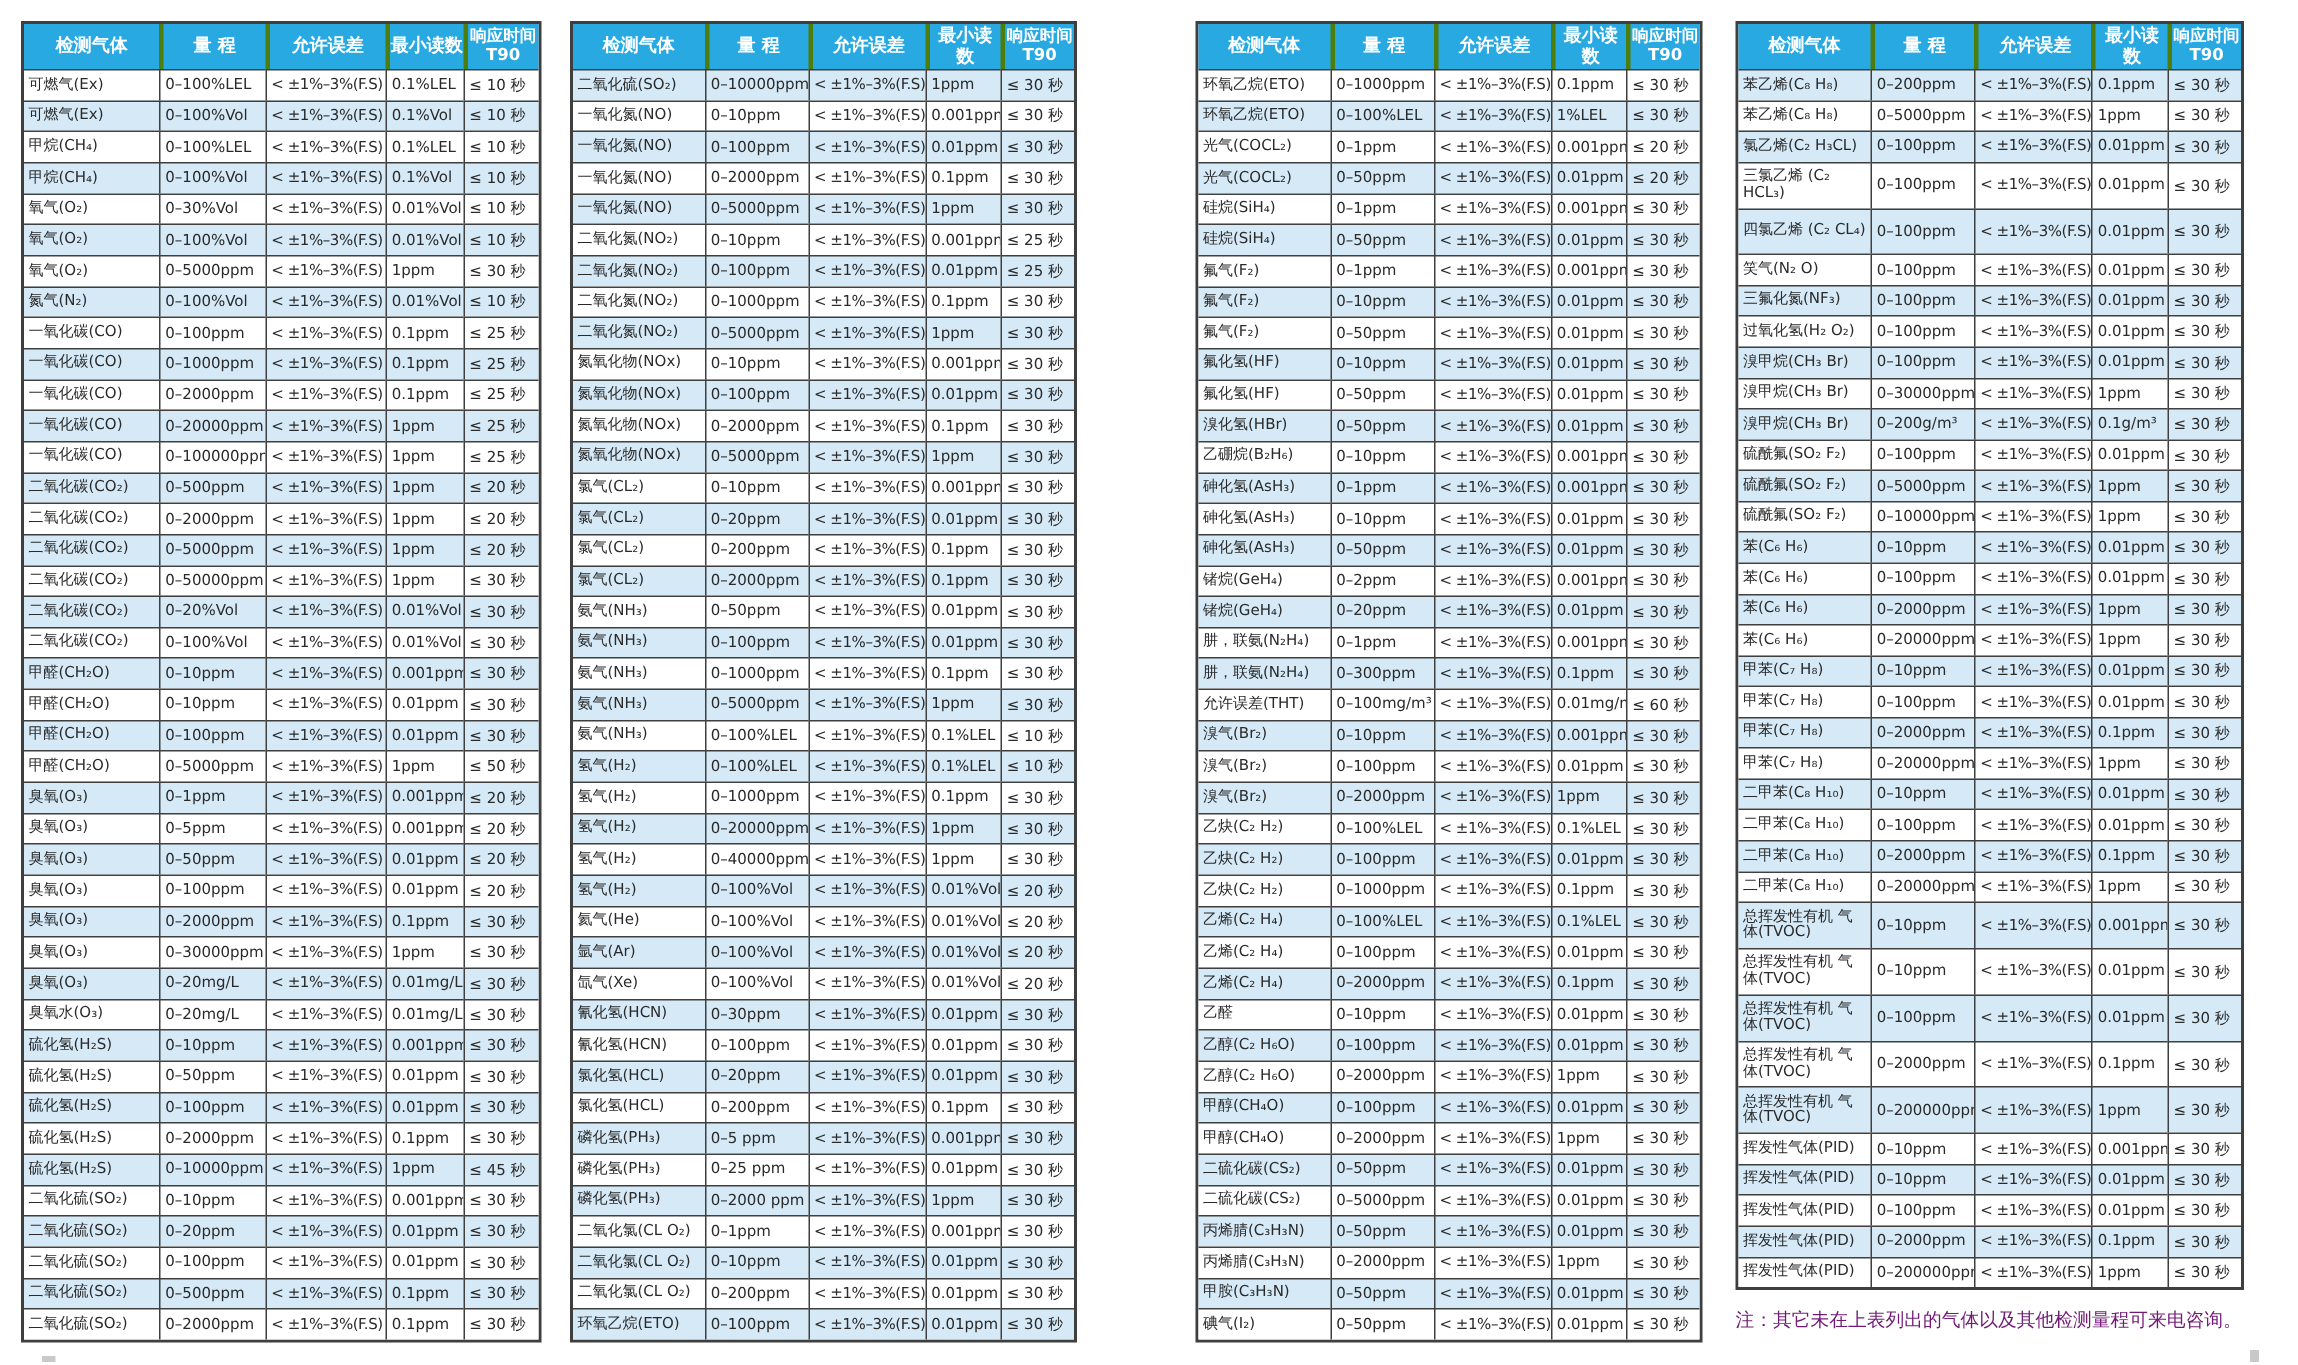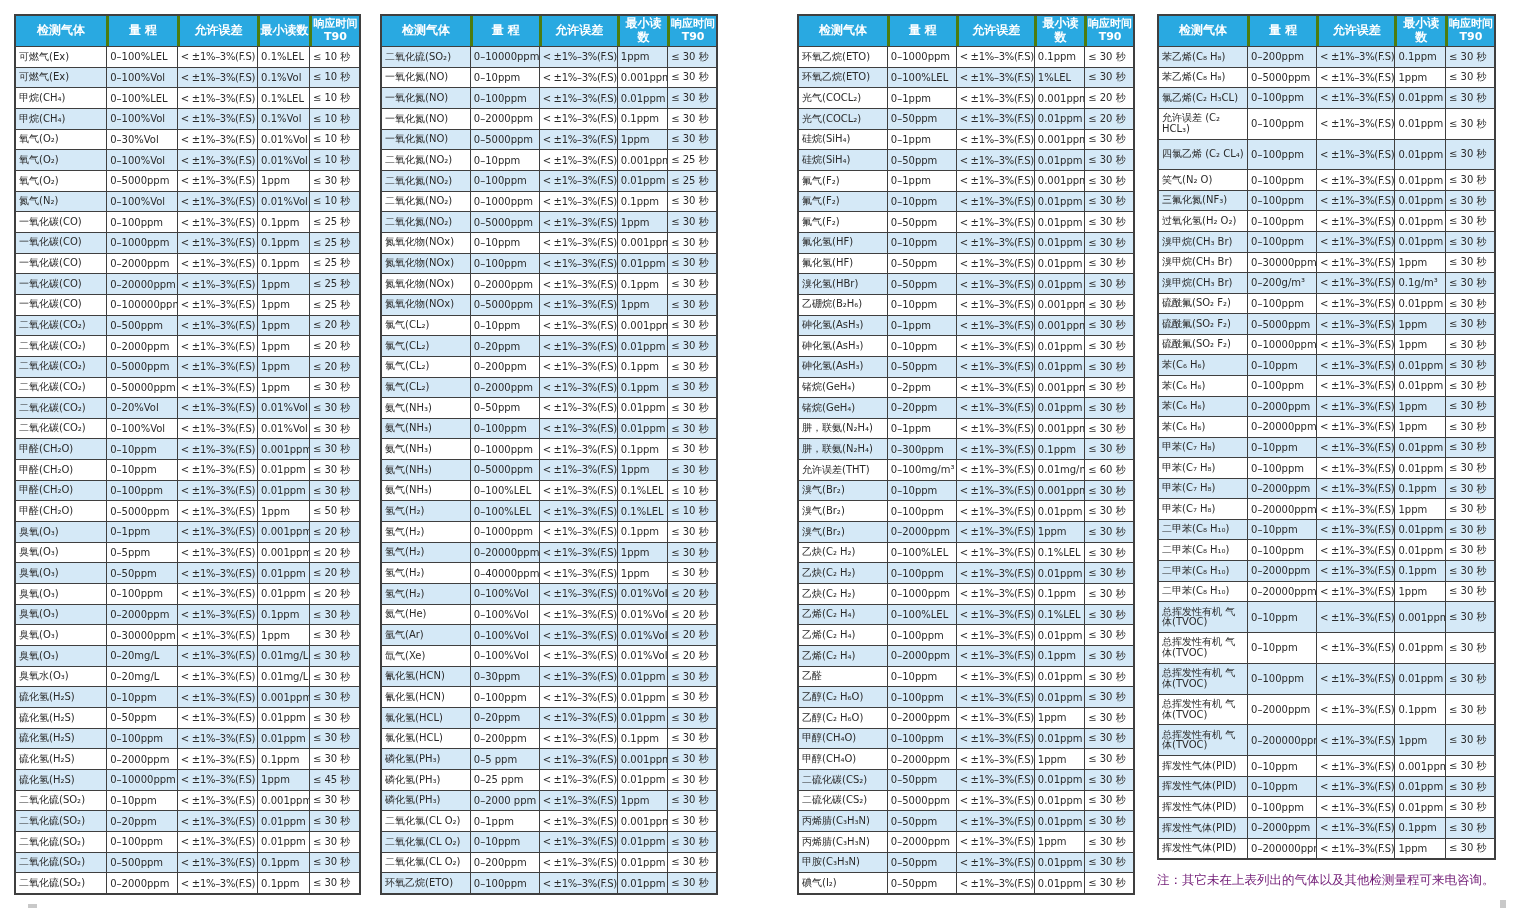--- a/index.html
+++ b/index.html
@@ -978,21 +978,21 @@
         <div class="td c4">≤ 30 秒</div>
       </div>
       <div class="tr shade">
         <div class="td c0">氯乙烯(C₂ H₃CL)</div>
         <div class="td c1">0–100ppm</div>
         <div class="td c2">&lt; ±1%–3%(F.S)</div>
         <div class="td c3">0.01ppm</div>
         <div class="td c4">≤ 30 秒</div>
       </div>
       <div class="tr tall">
-        <div class="td c0">允许误差 (C₂ HCL₃)</div>
+        <div class="td c0">三氯乙烯 (C₂ HCL₃)</div>
         <div class="td c1">0–100ppm</div>
         <div class="td c2">&lt; ±1%–3%(F.S)</div>
         <div class="td c3">0.01ppm</div>
         <div class="td c4">≤ 30 秒</div>
       </div>
       <div class="tr shade tall">
         <div class="td c0">四氯乙烯 (C₂ CL₄)</div>
         <div class="td c1">0–100ppm</div>
         <div class="td c2">&lt; ±1%–3%(F.S)</div>
         <div class="td c3">0.01ppm</div>

